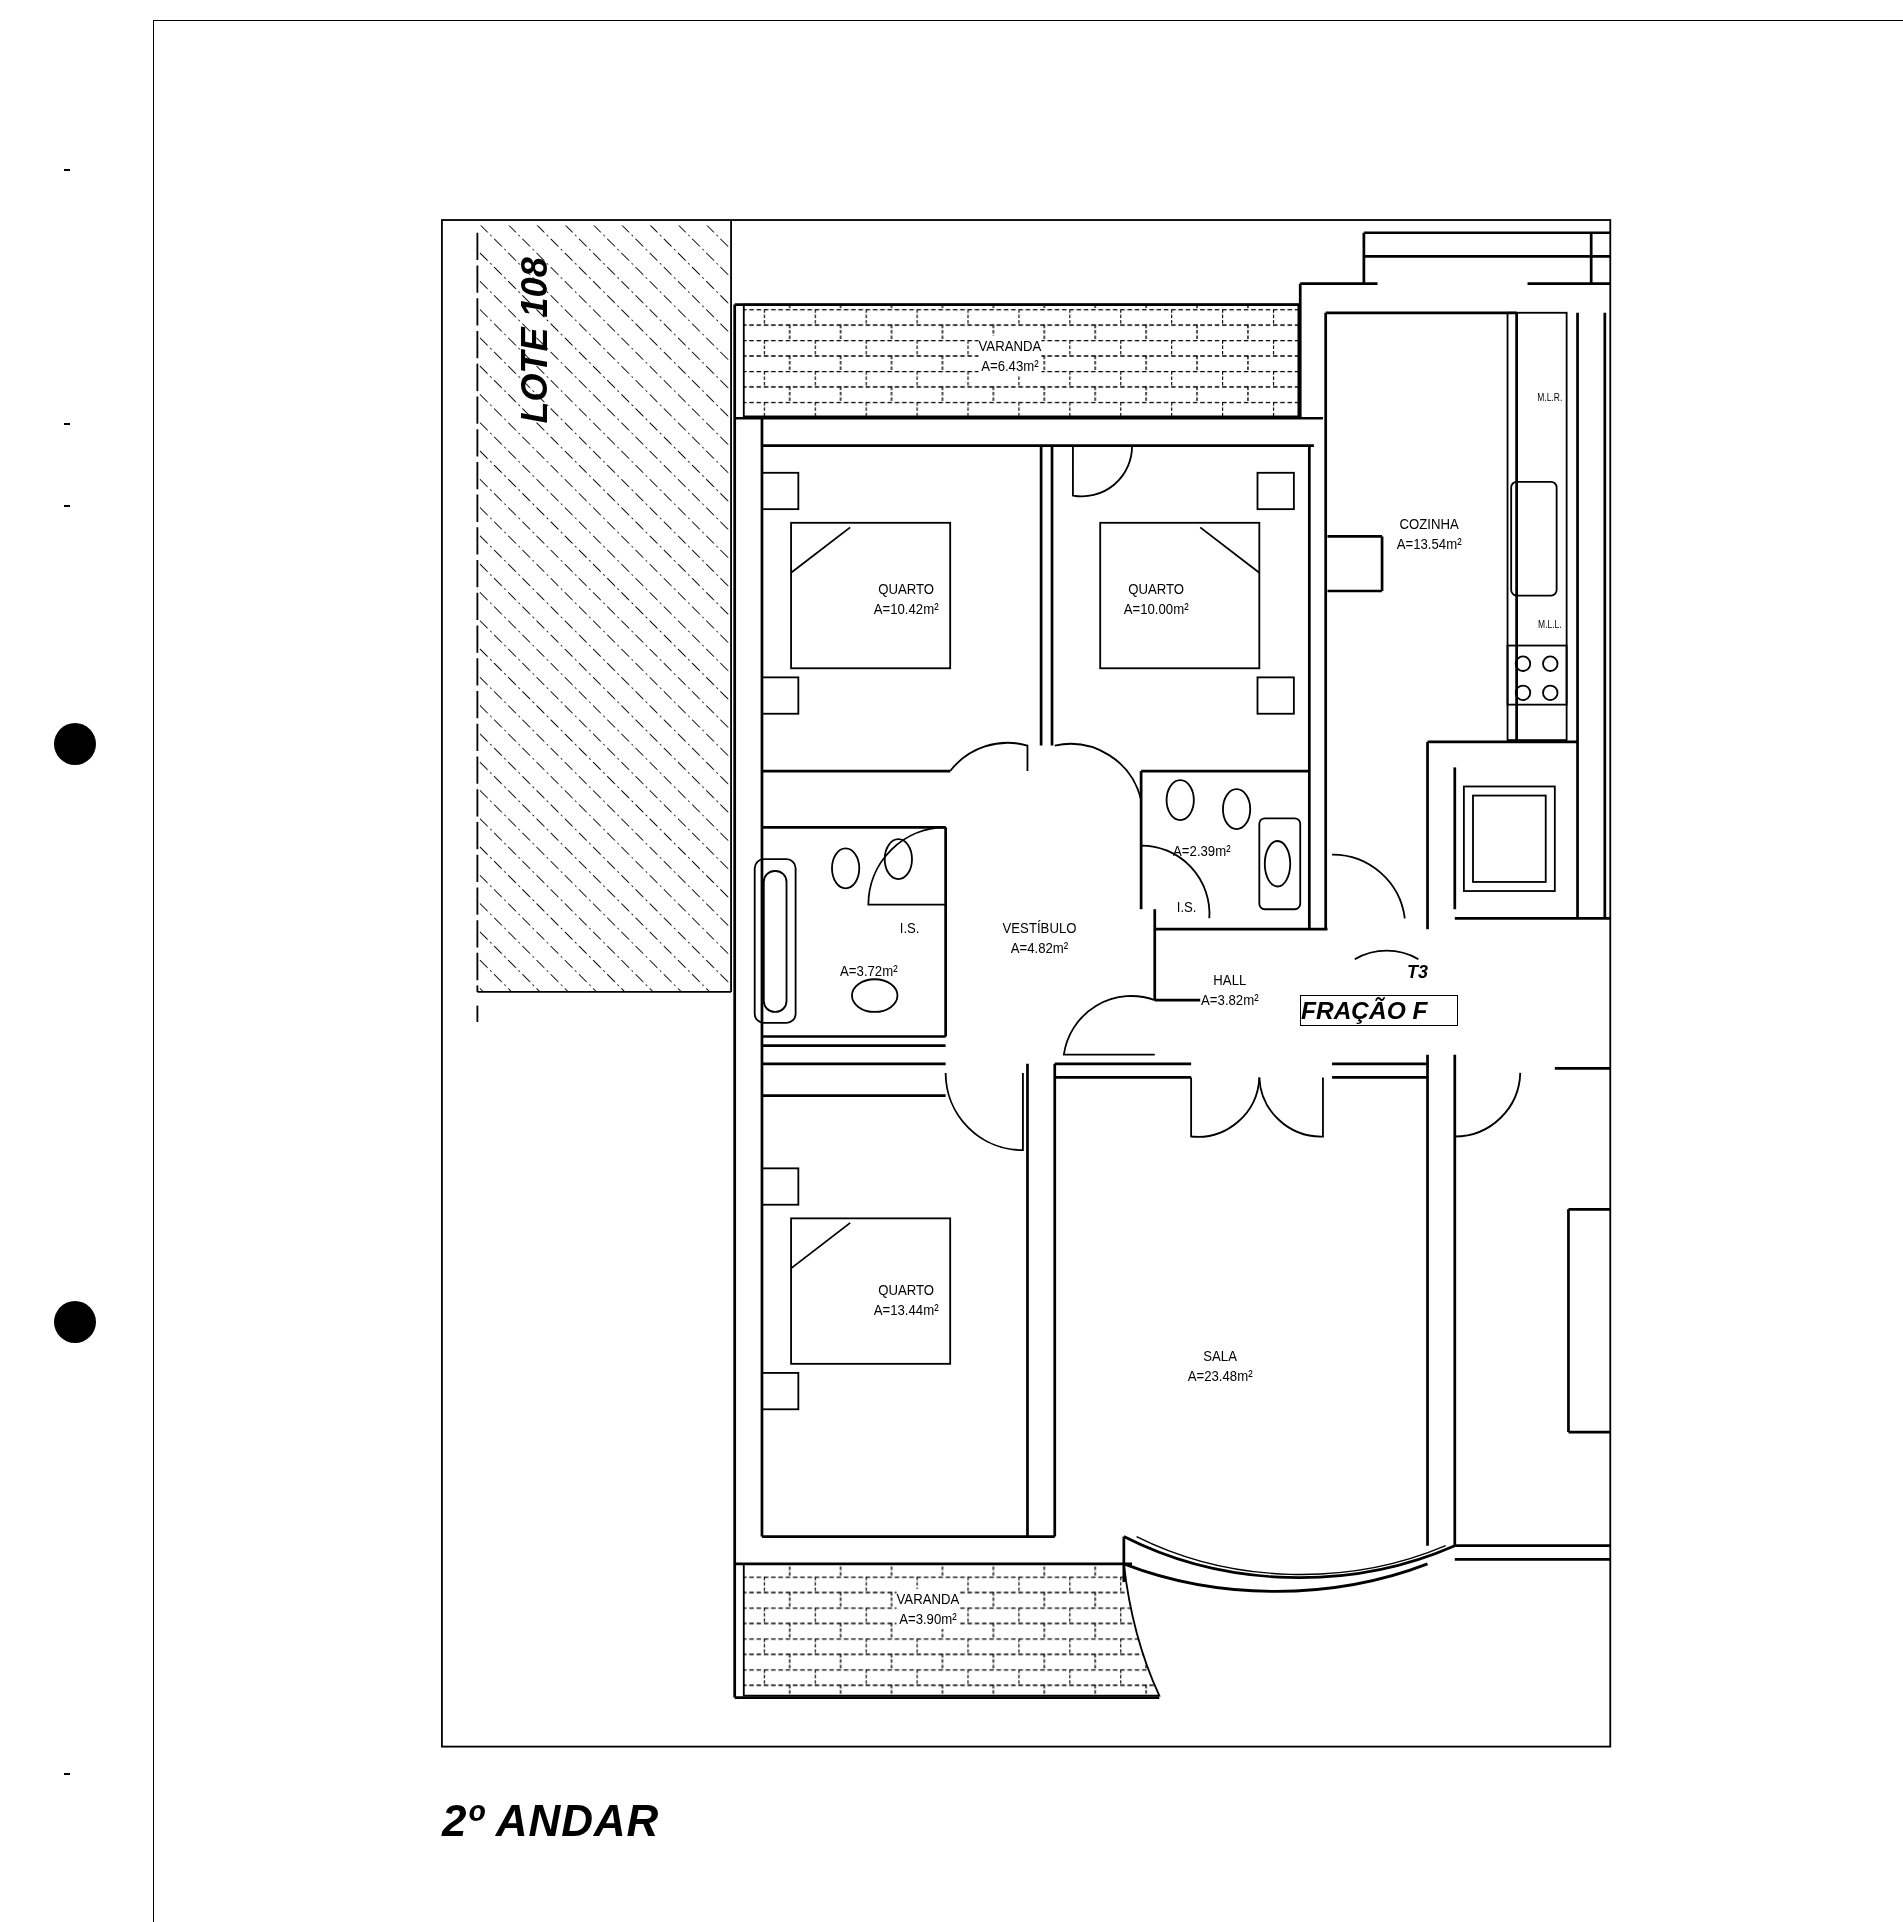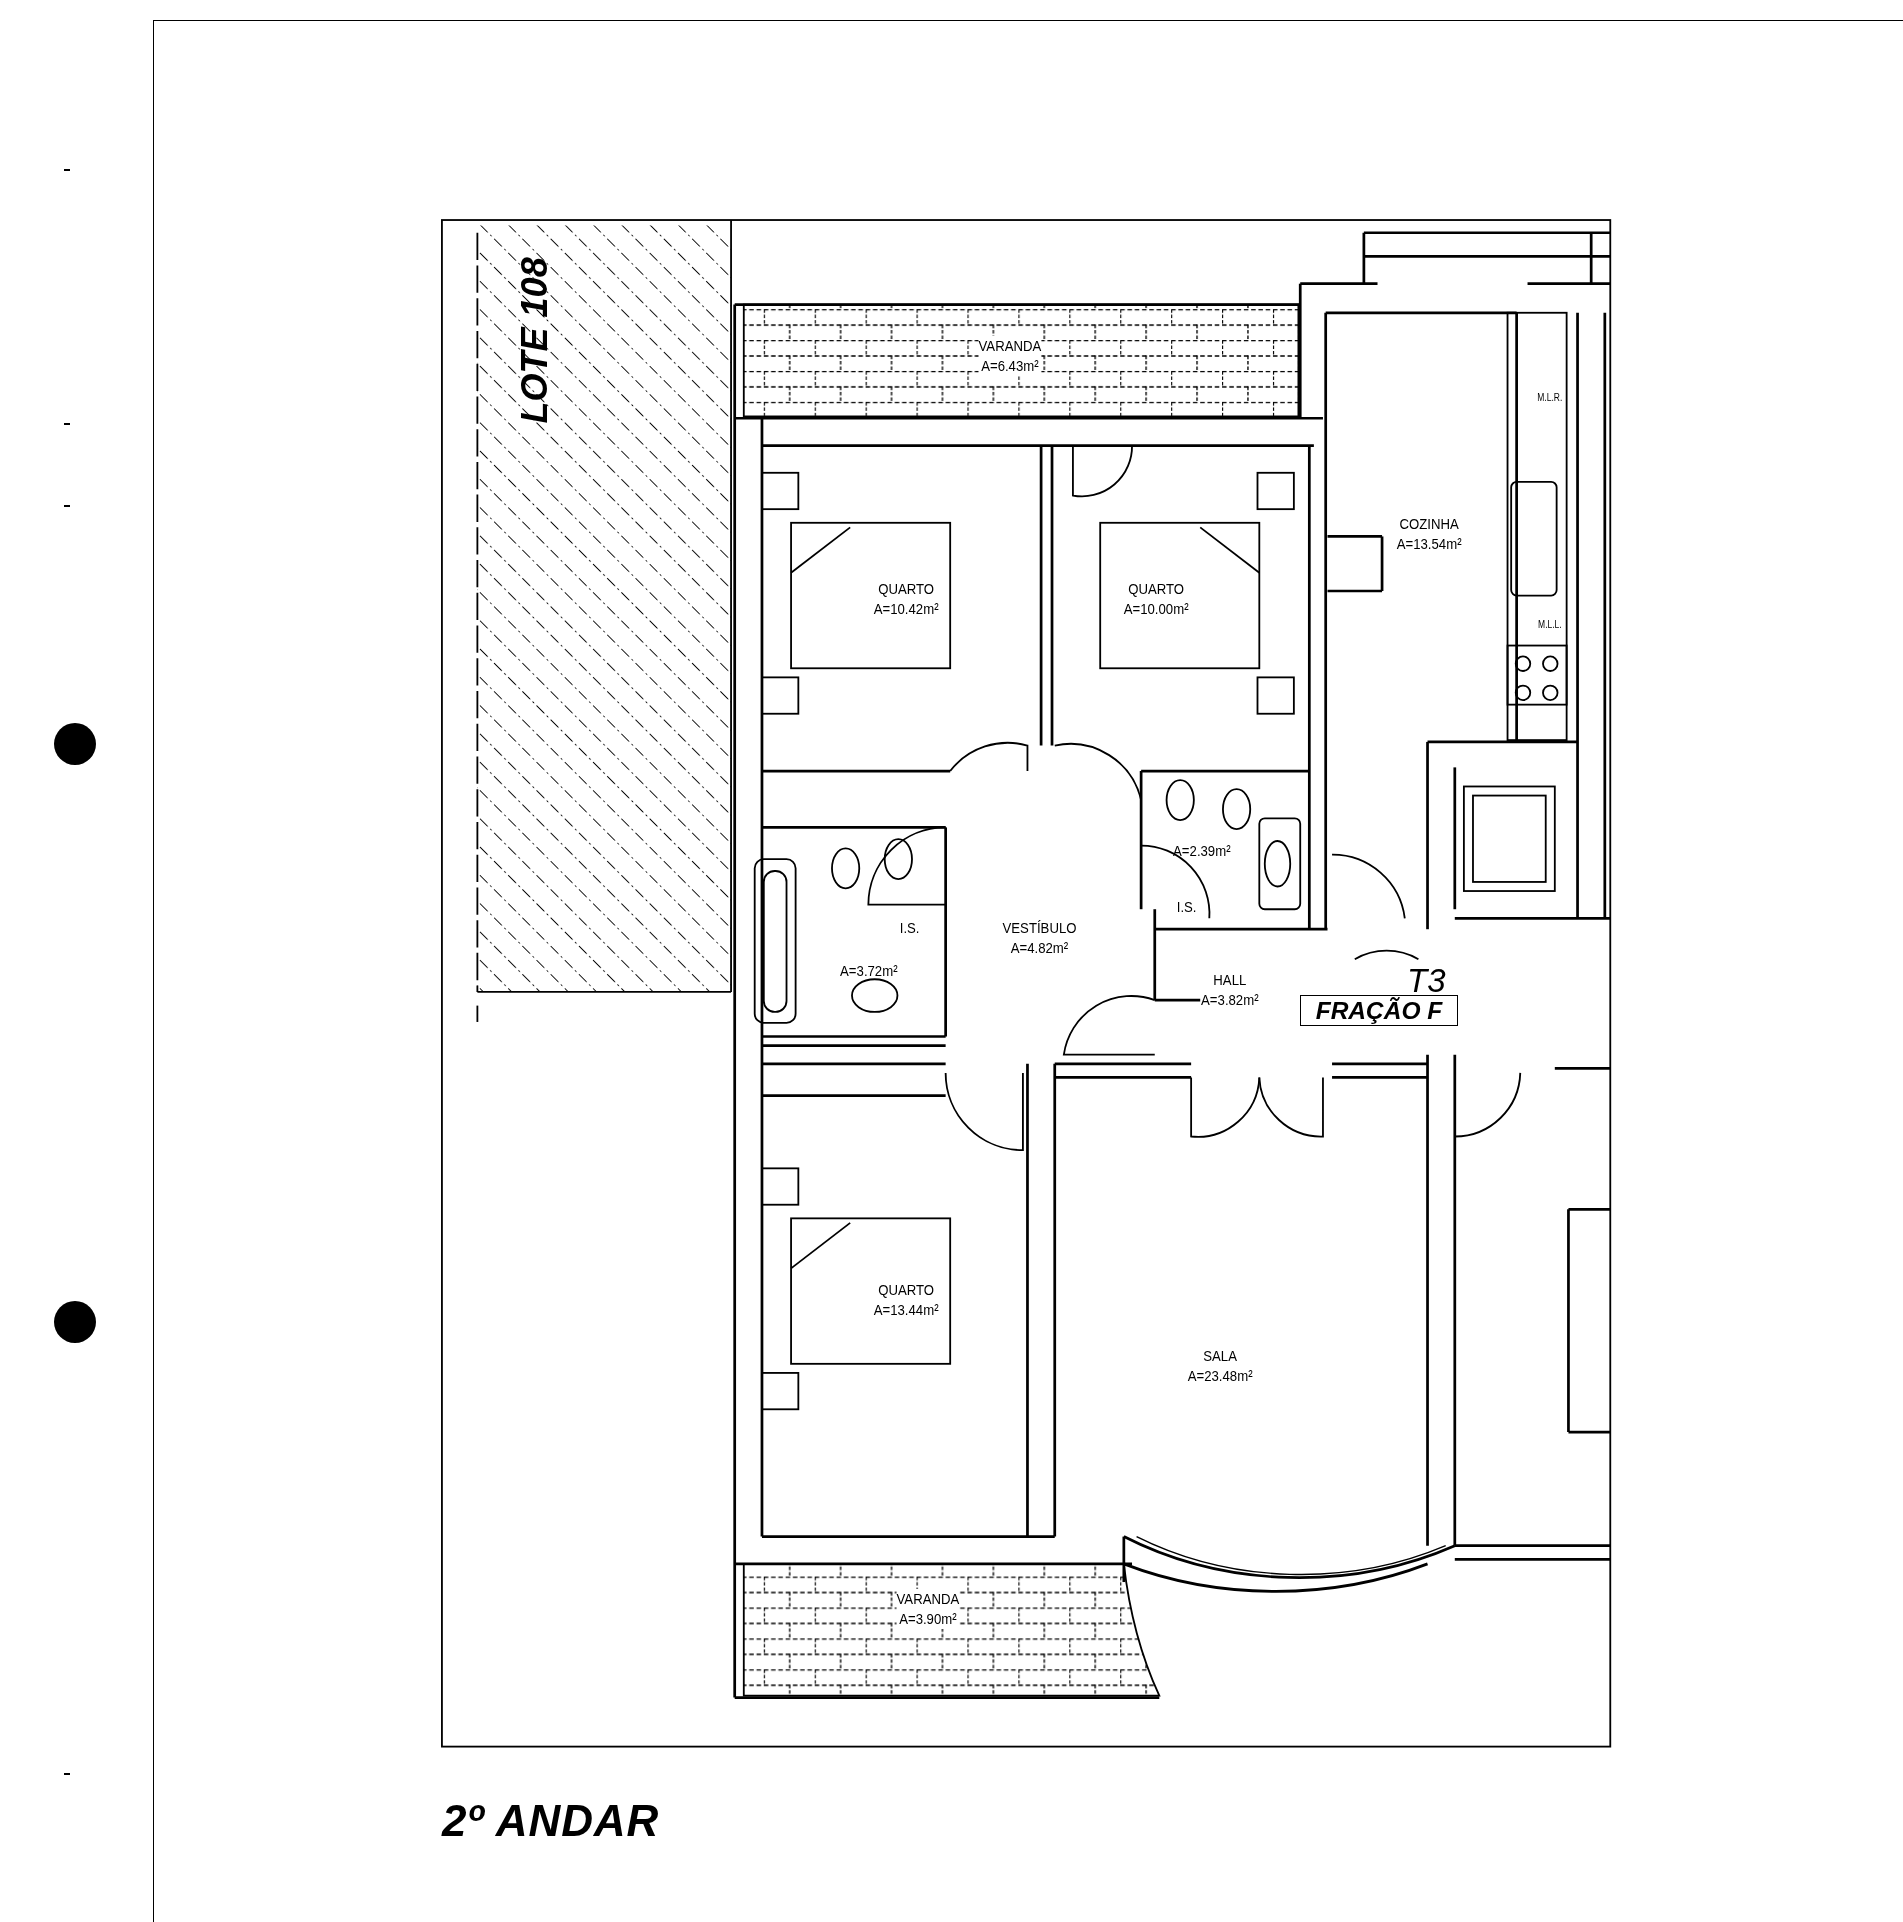--- a/index.html
+++ b/index.html
@@ -5,22 +5,22 @@
   html, body { margin: 0; padding: 0; background: #ffffff; }
   body { width: 1904px; height: 1923px; position: relative; overflow: hidden; font-family: "Liberation Sans", sans-serif; }
   .page-border-top { position: absolute; left: 153px; top: 20px; width: 1751px; height: 0; border-top: 1.8px solid #000; }
   .page-border-left { position: absolute; left: 153px; top: 20px; width: 0; height: 1903px; border-left: 1.8px solid #000; }
   .punch-hole { position: absolute; width: 42px; height: 42px; border-radius: 50%; background: #000; }
   .speck { position: absolute; height: 1.8px; background: #000; }
   svg.plan { position: absolute; left: 0; top: 0; }
   .room-label { position: absolute; font-family: "Liberation Sans", sans-serif; font-size: 15.5px; color: #000; text-align: center; line-height: 20px; white-space: nowrap; transform: scaleX(0.85); transform-origin: center; background: transparent; }
   .room-label .name, .room-label .area { display: block; }
   .lote-label { position: absolute; left: 514px; top: 427px; font-family: "Liberation Sans", sans-serif; font-weight: bold; font-style: italic; font-size: 36px; transform: rotate(-90deg); transform-origin: left top; white-space: nowrap; background: transparent; padding: 0 3.6px; }
-  .fracao-box { position: absolute; left: 1300px; top: 995px; width: 156px; height: 29px; border: 1.8px solid #000; background: #fff; font-family: "Liberation Sans", sans-serif; font-weight: bold; font-style: italic; font-size: 24.5px; line-height: 29px; text-align: center; }
-  .typology { position: absolute; left: 1407px; top: 962px; font-family: "Liberation Sans", sans-serif; font-weight: normal; font-style: italic; font-size: 33px; }
+  .fracao-box { position: absolute; left: 1300px; top: 995px; width: 156px; height: 29px; border: 1.8px solid #000; background: #fff; font-family: "Liberation Sans", sans-serif; font-weight: bold; font-style: italic; font-size: 24.5px; line-height: 29px; text-align: left; }
+  .typology { position: absolute; left: 1407px; top: 962px; font-family: "Liberation Sans", sans-serif; font-weight: bold; font-style: italic; font-size: 18px; }
   .floor-title { position: absolute; left: 442px; top: 1796px; font-family: "Liberation Sans", sans-serif; font-weight: bold; font-style: italic; font-size: 44px; letter-spacing: 0.9px; }
   .fixture-label { position: absolute; font-family: "Liberation Sans", sans-serif; font-size: 10px; color: #000; transform: scaleX(0.85); }
 </style>
 </head>
 <body>
 
 <div class="page-border-top"></div>
 <div class="page-border-left"></div>
 <div class="punch-hole" style="left:54px; top:723px;"></div>
 <div class="punch-hole" style="left:54px; top:1301px;"></div>

